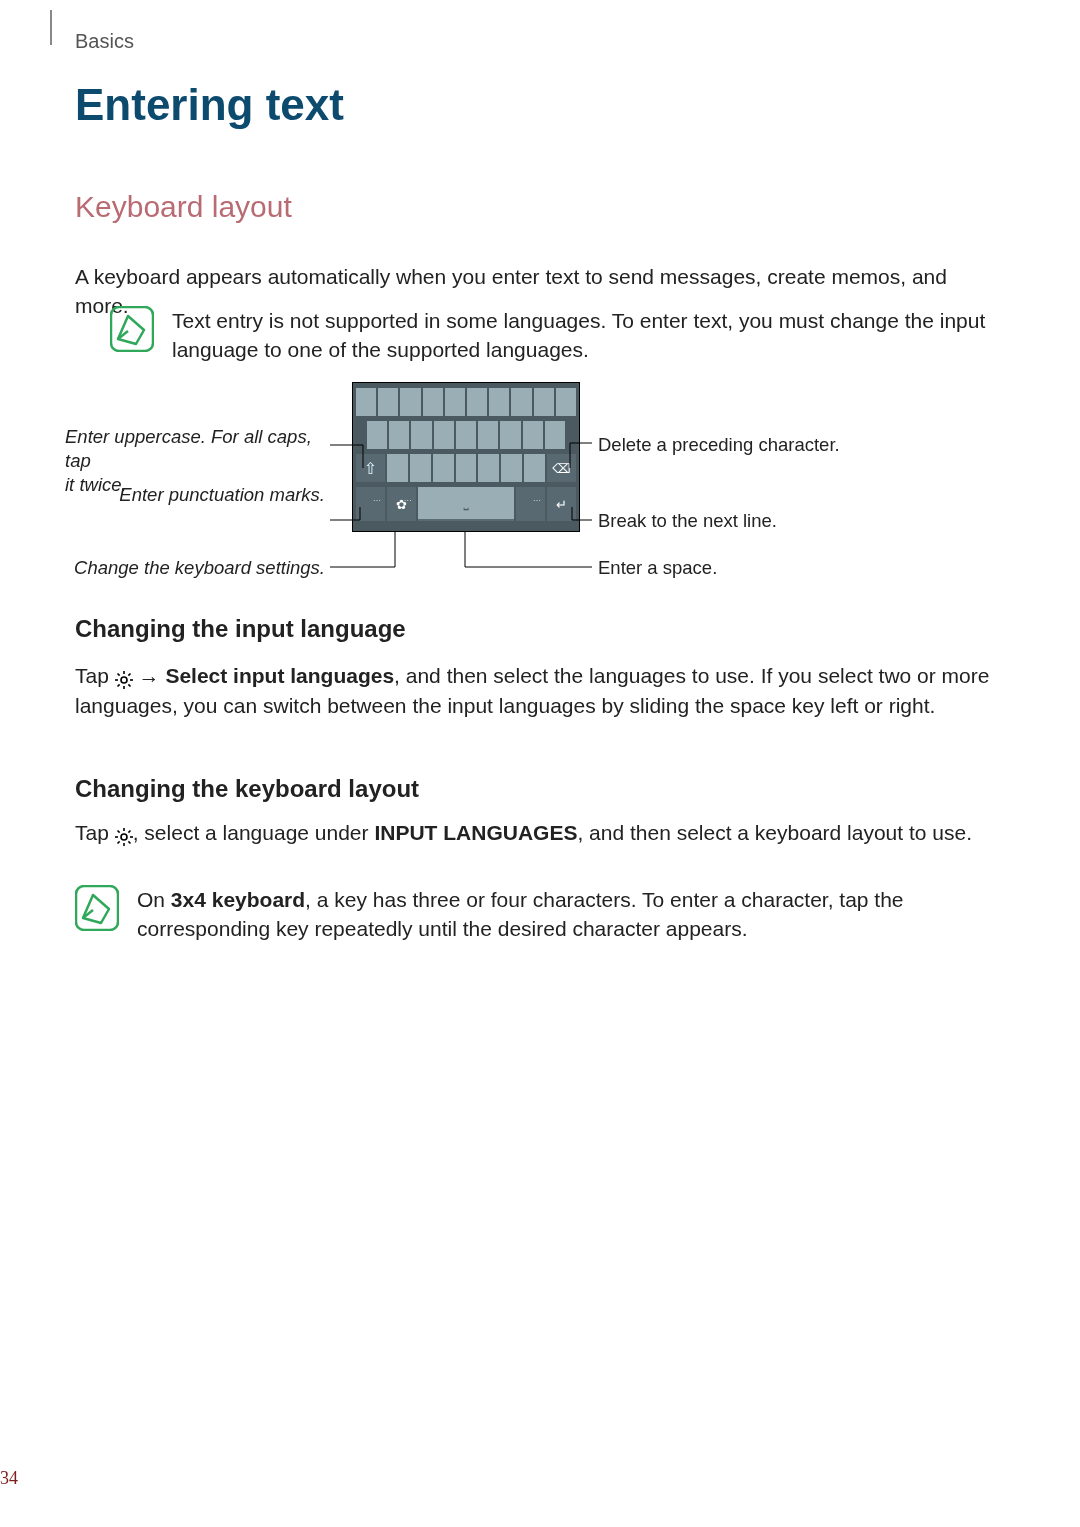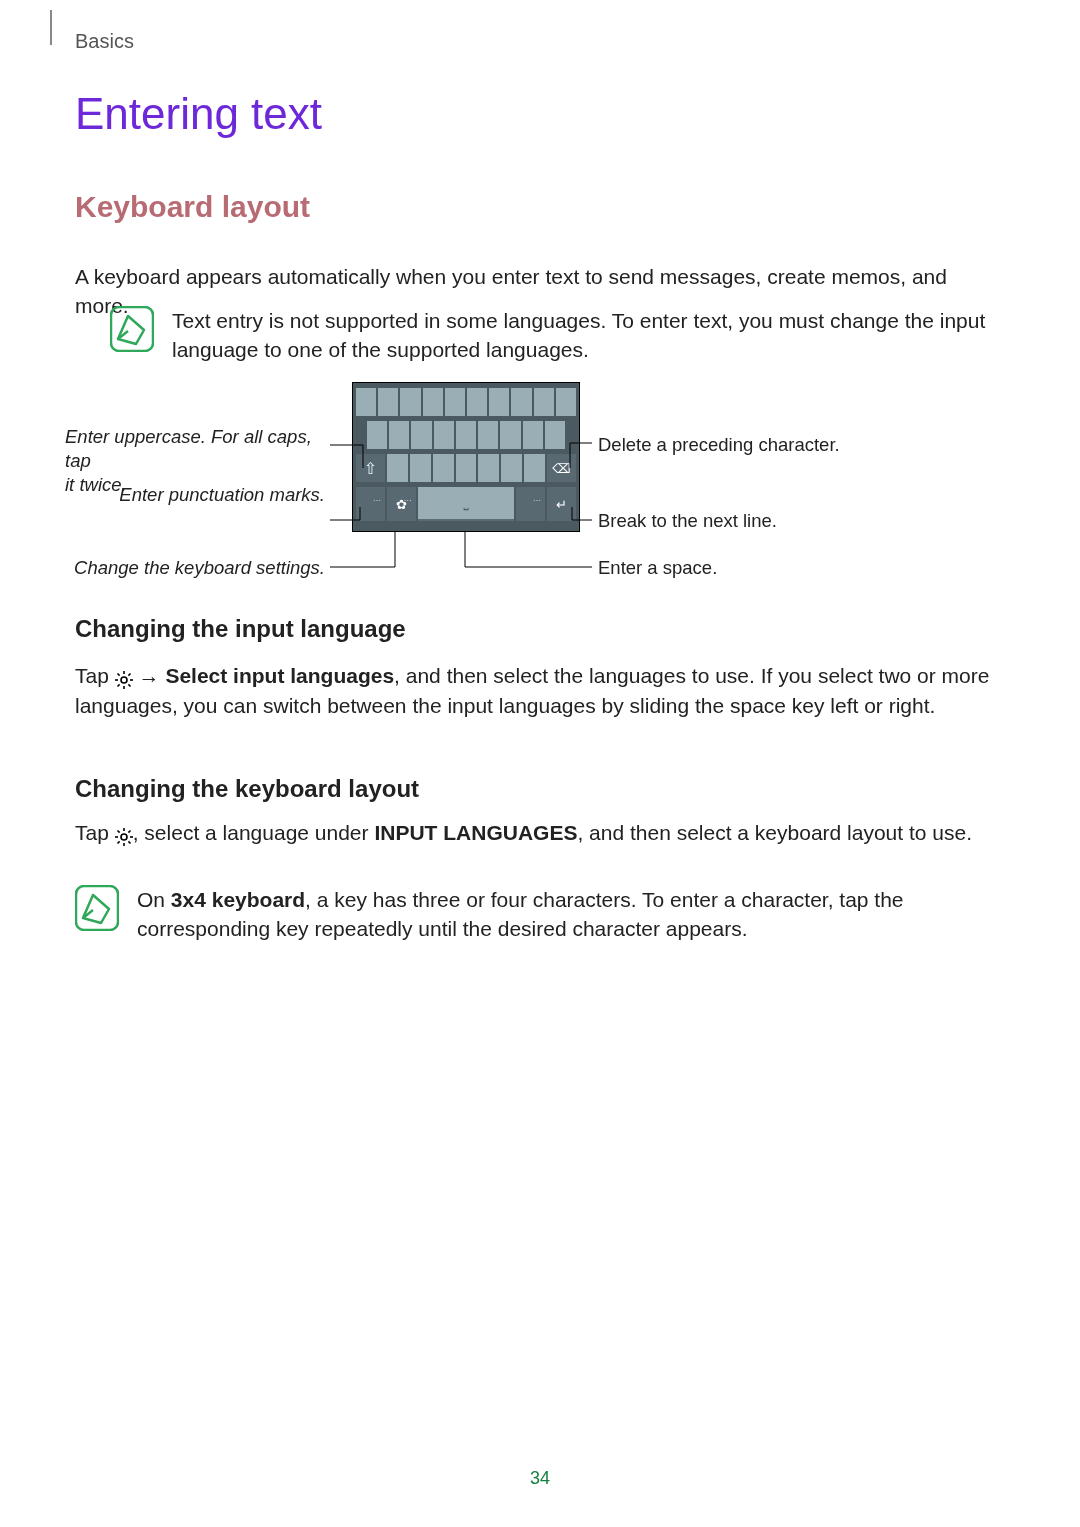--- a/index.html
+++ b/index.html
@@ -23,30 +23,30 @@
   .breadcrumb {
     position: absolute;
     left: 75px;
     top: 30px;
     font-size: 20px;
     color: #555;
   }
   .h1 {
     position: absolute;
     left: 75px;
-    top: 89px;
+    top: 80px;
     font-size: 44px;
+    font-weight: 700;
+    color: #0c4a6e;
+  }
+  .h2 {
+    position: absolute;
+    left: 75px;
+    font-size: 30px;
     font-weight: 400;
-    color: #6d28d9;
-  }
-  .h2 {
-    position: absolute;
-    left: 75px;
-    font-size: 30px;
-    font-weight: 700;
     color: #b86b72;
   }
   .body-text {
     position: absolute;
     left: 75px;
     right: 80px;
     font-size: 21px;
     line-height: 1.4;
     color: #222;
   }
@@ -88,24 +88,24 @@
     vertical-align: middle;
     width: 18px; height: 18px;
     position: relative;
     top: -1px;
   }
   .bold { font-weight: 700; }
   .caps { font-weight: 700; }
   .page-num {
     position: absolute;
     width: 100%;
-    text-align: center;
     bottom: 38px;
     font-size: 18px;
-    color: #15803d;
+    color: #7f1d1d;
+    font-family: Liberation Serif, serif;
   }
 
   
   .kb-wrap {
     position: absolute;
     left: 352px;
     top: 382px;
     width: 228px;
     height: 150px;
     background: #4b5a60;

